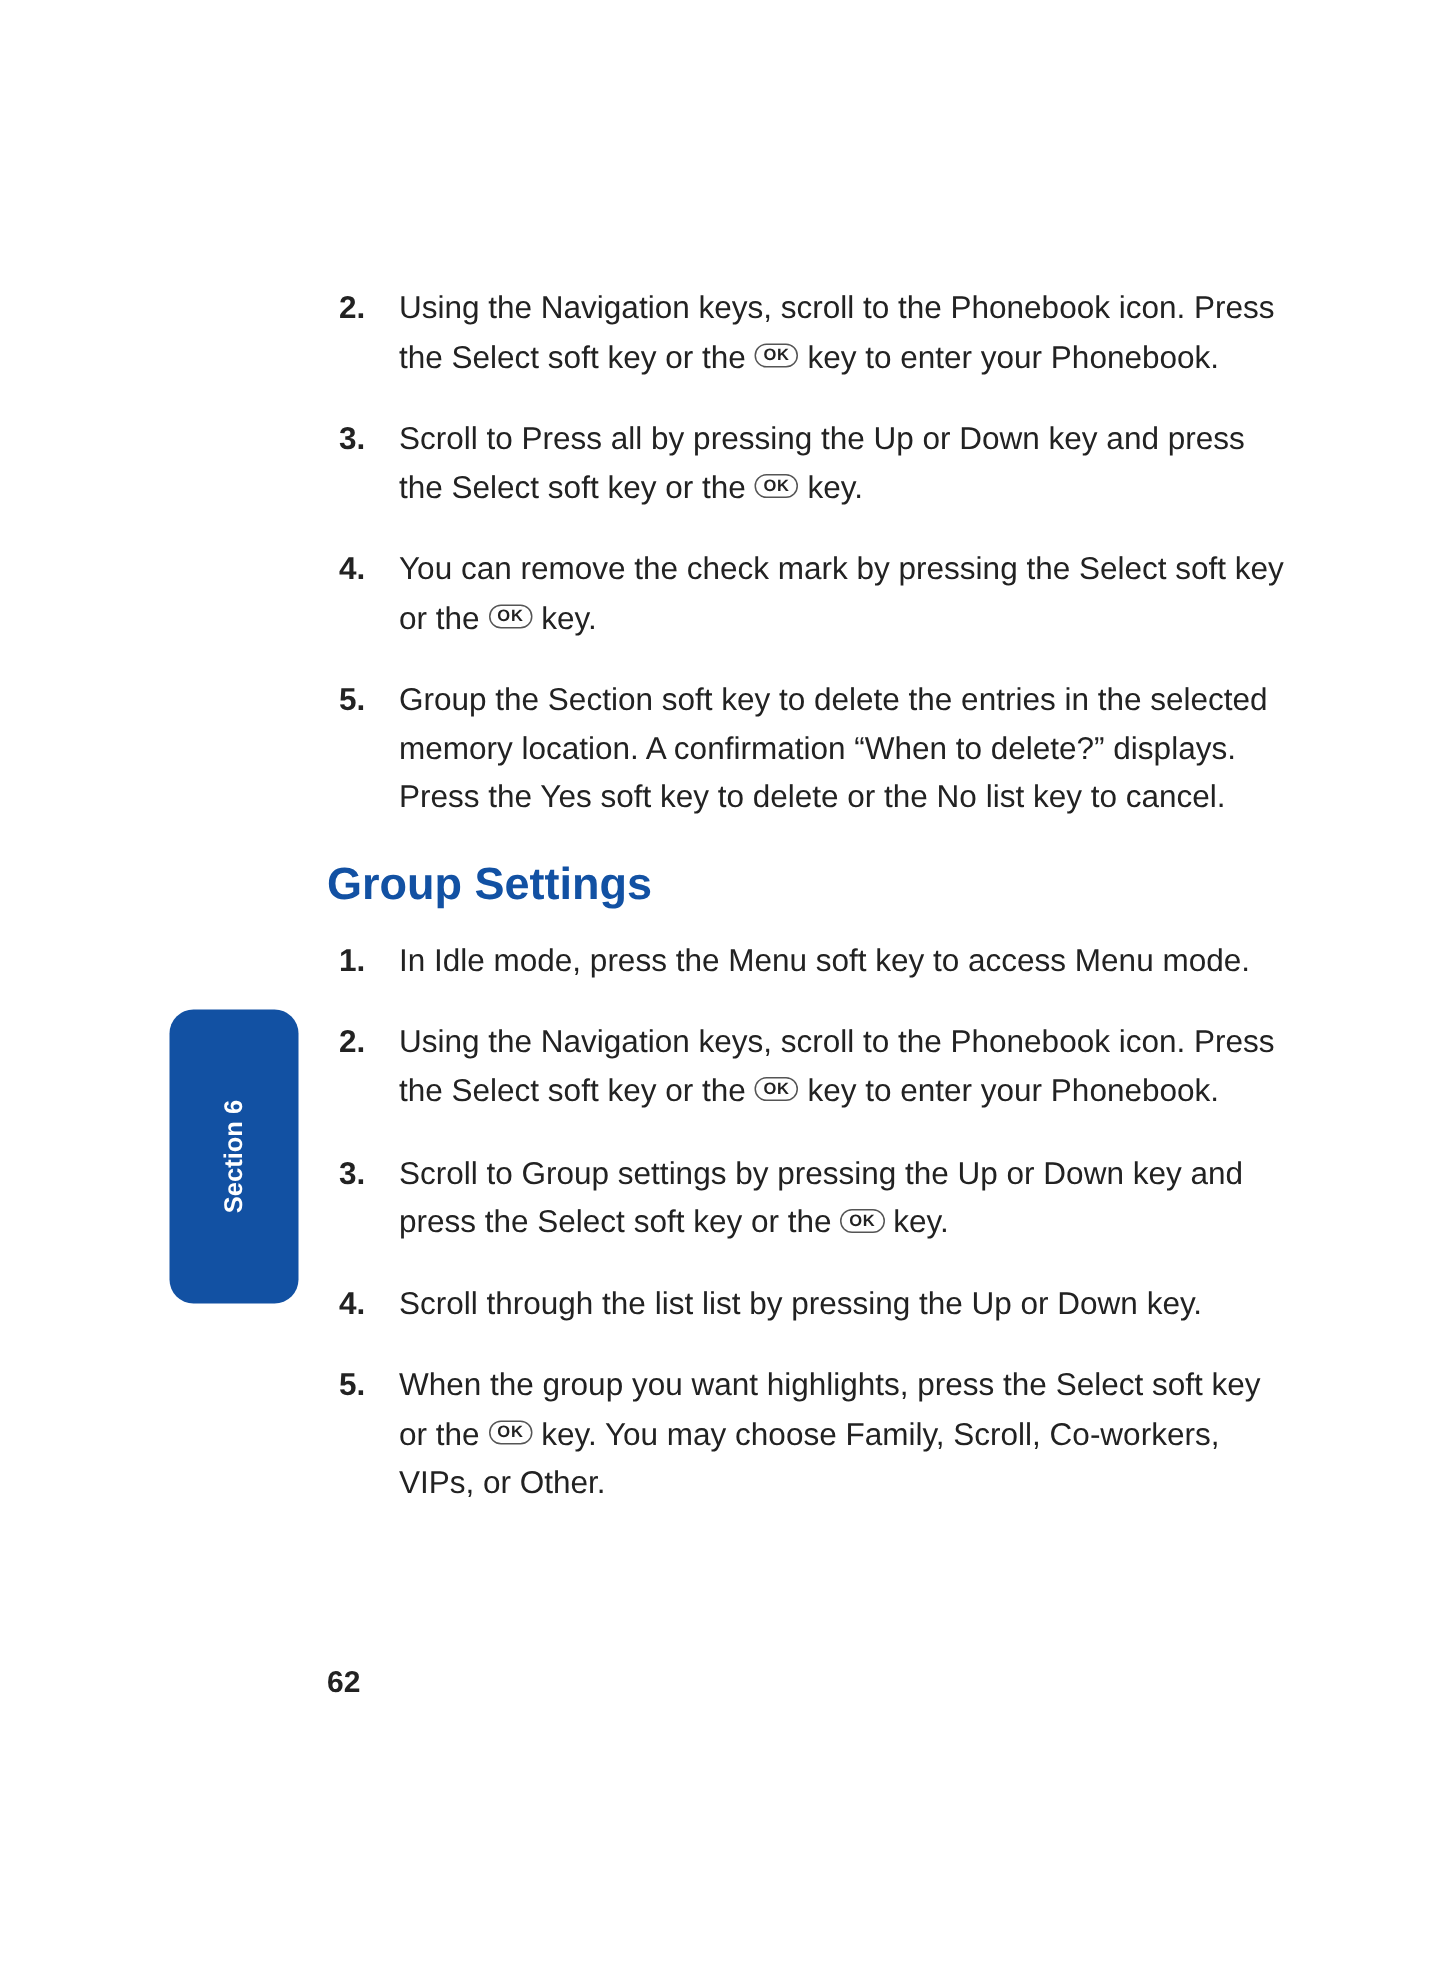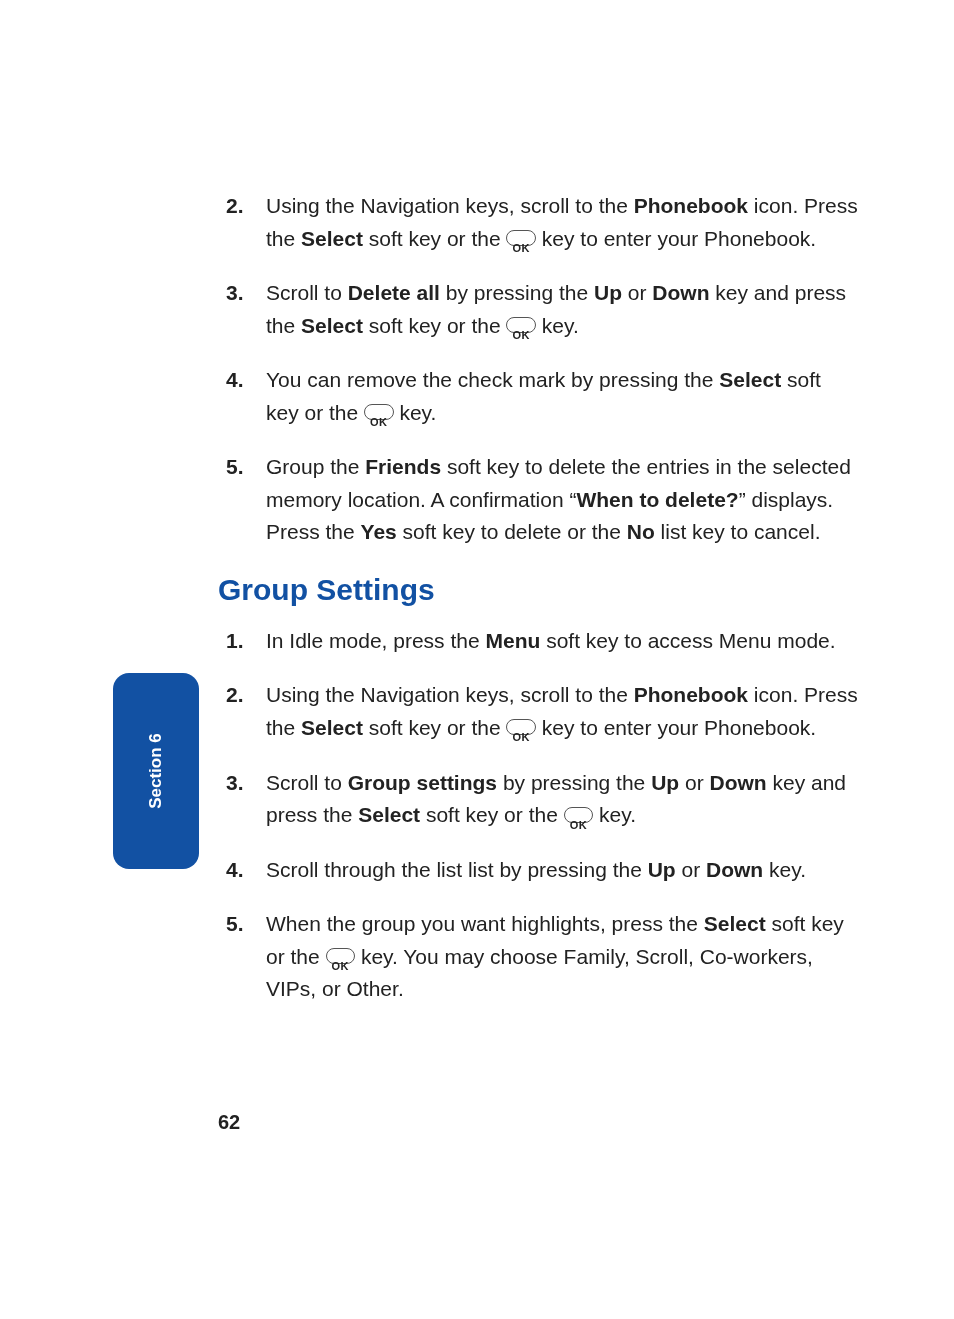--- a/index.html
+++ b/index.html
@@ -30,38 +30,38 @@
   .list li .num {
     position: absolute;
     left: -40px;
     top: 0;
     font-weight: bold;
     font-size: 21px;
   }
   .list li .para {
     margin-top: 1px;
   }
-  .b { font-weight: bold; }
+  .b { font-weight: normal; }
   .heading {
     font-family: "Arial Narrow", Arial, Helvetica, sans-serif;
     font-stretch: condensed;
     font-weight: bold;
     color: #1251a3;
     font-size: 30px;
     margin: 24px 0 18px 0;
   }
   .ok-key {
     display: inline-block;
     vertical-align: middle;
     border: 1.2px solid #555;
     border-radius: 10px;
     font-size: 11px;
     font-weight: bold;
     letter-spacing: 0.5px;
-    padding: 11px 5px 0px 5px;
+    padding: 1px 5px 0px 5px;
     line-height: 13px;
     height: 16px;
     position: relative;
     top: -2px;
   }
   .side-tab {
     position: absolute;
     left: 113px;
     top: 673px;
     width: 86px;
@@ -97,29 +97,29 @@
 </div>
 
 <div class="page">
   <ol class="list" id="top-list">
       <li>
         <span class="num">2.</span>
         <div><span>Using the Navigation keys, scroll to the </span><span class="b">Phonebook</span><span> icon. Press the </span><span class="b">Select</span><span> soft key or the </span><span class="ok-key">OK</span><span> key to enter your Phonebook.</span></div>
       </li>
       <li>
         <span class="num">3.</span>
-        <div><span>Scroll to </span><span class="b">Delete all</span><span> by pressing the </span><span class="b">Up</span><span> or </span><span class="b">Down</span><span> key and press the </span><span class="b">Select</span><span> soft key or the </span><span class="ok-key">OK</span><span> key.</span></div>
+        <div><span>Scroll to </span><span class="b">Press all</span><span> by pressing the </span><span class="b">Up</span><span> or </span><span class="b">Down</span><span> key and press the </span><span class="b">Select</span><span> soft key or the </span><span class="ok-key">OK</span><span> key.</span></div>
       </li>
       <li>
         <span class="num">4.</span>
         <div class="para"><span>You can remove the check mark by pressing the </span><span class="b">Select</span><span> soft key or the </span><span class="ok-key">OK</span><span> key.</span></div>
       </li>
       <li>
         <span class="num">5.</span>
-        <div><span>Group the </span><span class="b">Friends</span><span> soft key to delete the entries in the selected memory location. A confirmation “</span><span class="b">When to delete?</span><span>” displays. Press the </span><span class="b">Yes</span><span> soft key to delete or the </span><span class="b">No</span><span> list key to cancel.</span></div>
+        <div><span>Group the </span><span class="b">Section</span><span> soft key to delete the entries in the selected memory location. A confirmation “</span><span class="b">When to delete?</span><span>” displays. Press the </span><span class="b">Yes</span><span> soft key to delete or the </span><span class="b">No</span><span> list key to cancel.</span></div>
       </li>
     </ol>
   <h2 class="heading">Group Settings</h2>
   <ol class="list" id="bottom-list">
       <li>
         <span class="num">1.</span>
         <div><span>In Idle mode, press the </span><span class="b">Menu</span><span> soft key to access Menu mode.</span></div>
       </li>
       <li>
         <span class="num">2.</span>

